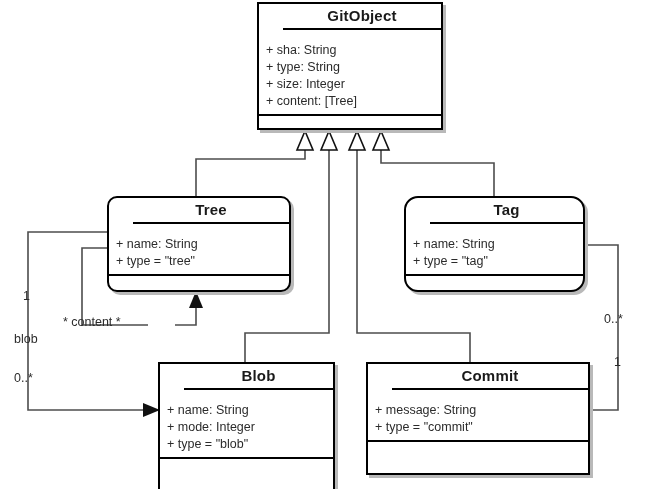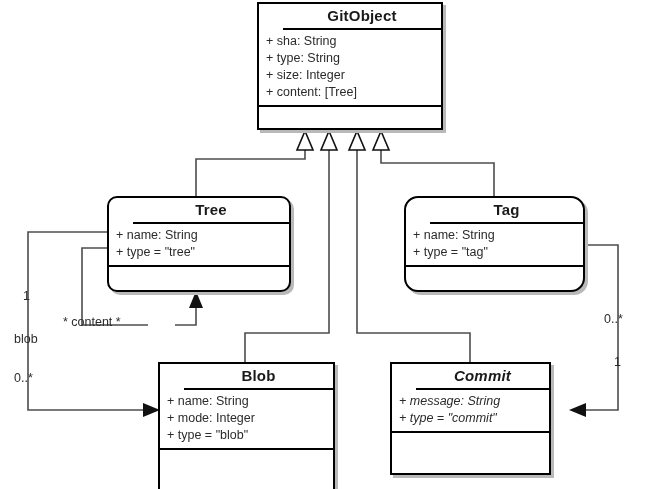--- a/index.html
+++ b/index.html
@@ -37,21 +37,21 @@
     text-align: center;
     font-weight: bold;
     font-size: 15px;
     color: #1a1a1a;
     padding: 3px 0 4px 0;
     border-bottom: 2px solid #000000;
     letter-spacing: .2px;
     margin-left: 24px;
   }
   .uml-attrs {
-    padding: 3px 0 4px 7px;
+    padding: 12px 0 4px 7px;
     border-bottom: 2px solid #000000;
     min-height: 10px;
   }
   .uml-attr {
     font-size: 12.5px;
     color: #2b2b2b;
     line-height: 17px;
     white-space: nowrap;
   }
   .uml-ops {
@@ -151,21 +151,21 @@
   <div class="uml-class" style="left:158px; top:362px; width:177px; height:141px;">
     <div class="uml-name">Blob</div>
     <div class="uml-attrs">
       <div class="uml-attr">+ name: String</div>
       <div class="uml-attr">+ mode: Integer</div>
       <div class="uml-attr">+ type = "blob"</div>
     </div>
     <div class="uml-ops"></div>
   </div>
 
-  <div class="uml-class" style="left:390px; top:362px; width:161px; height:113px;font-style:italic;">
+  <div class="uml-class" style="left:366px; top:362px; width:224px; height:113px;">
     <div class="uml-name">Commit</div>
     <div class="uml-attrs">
       <div class="uml-attr">+ message: String</div>
       <div class="uml-attr">+ type = "commit"</div>
     </div>
     <div class="uml-ops"></div>
   </div>
 
   <div class="edge-label" style="left:23px; top:289px;">1</div>
 

